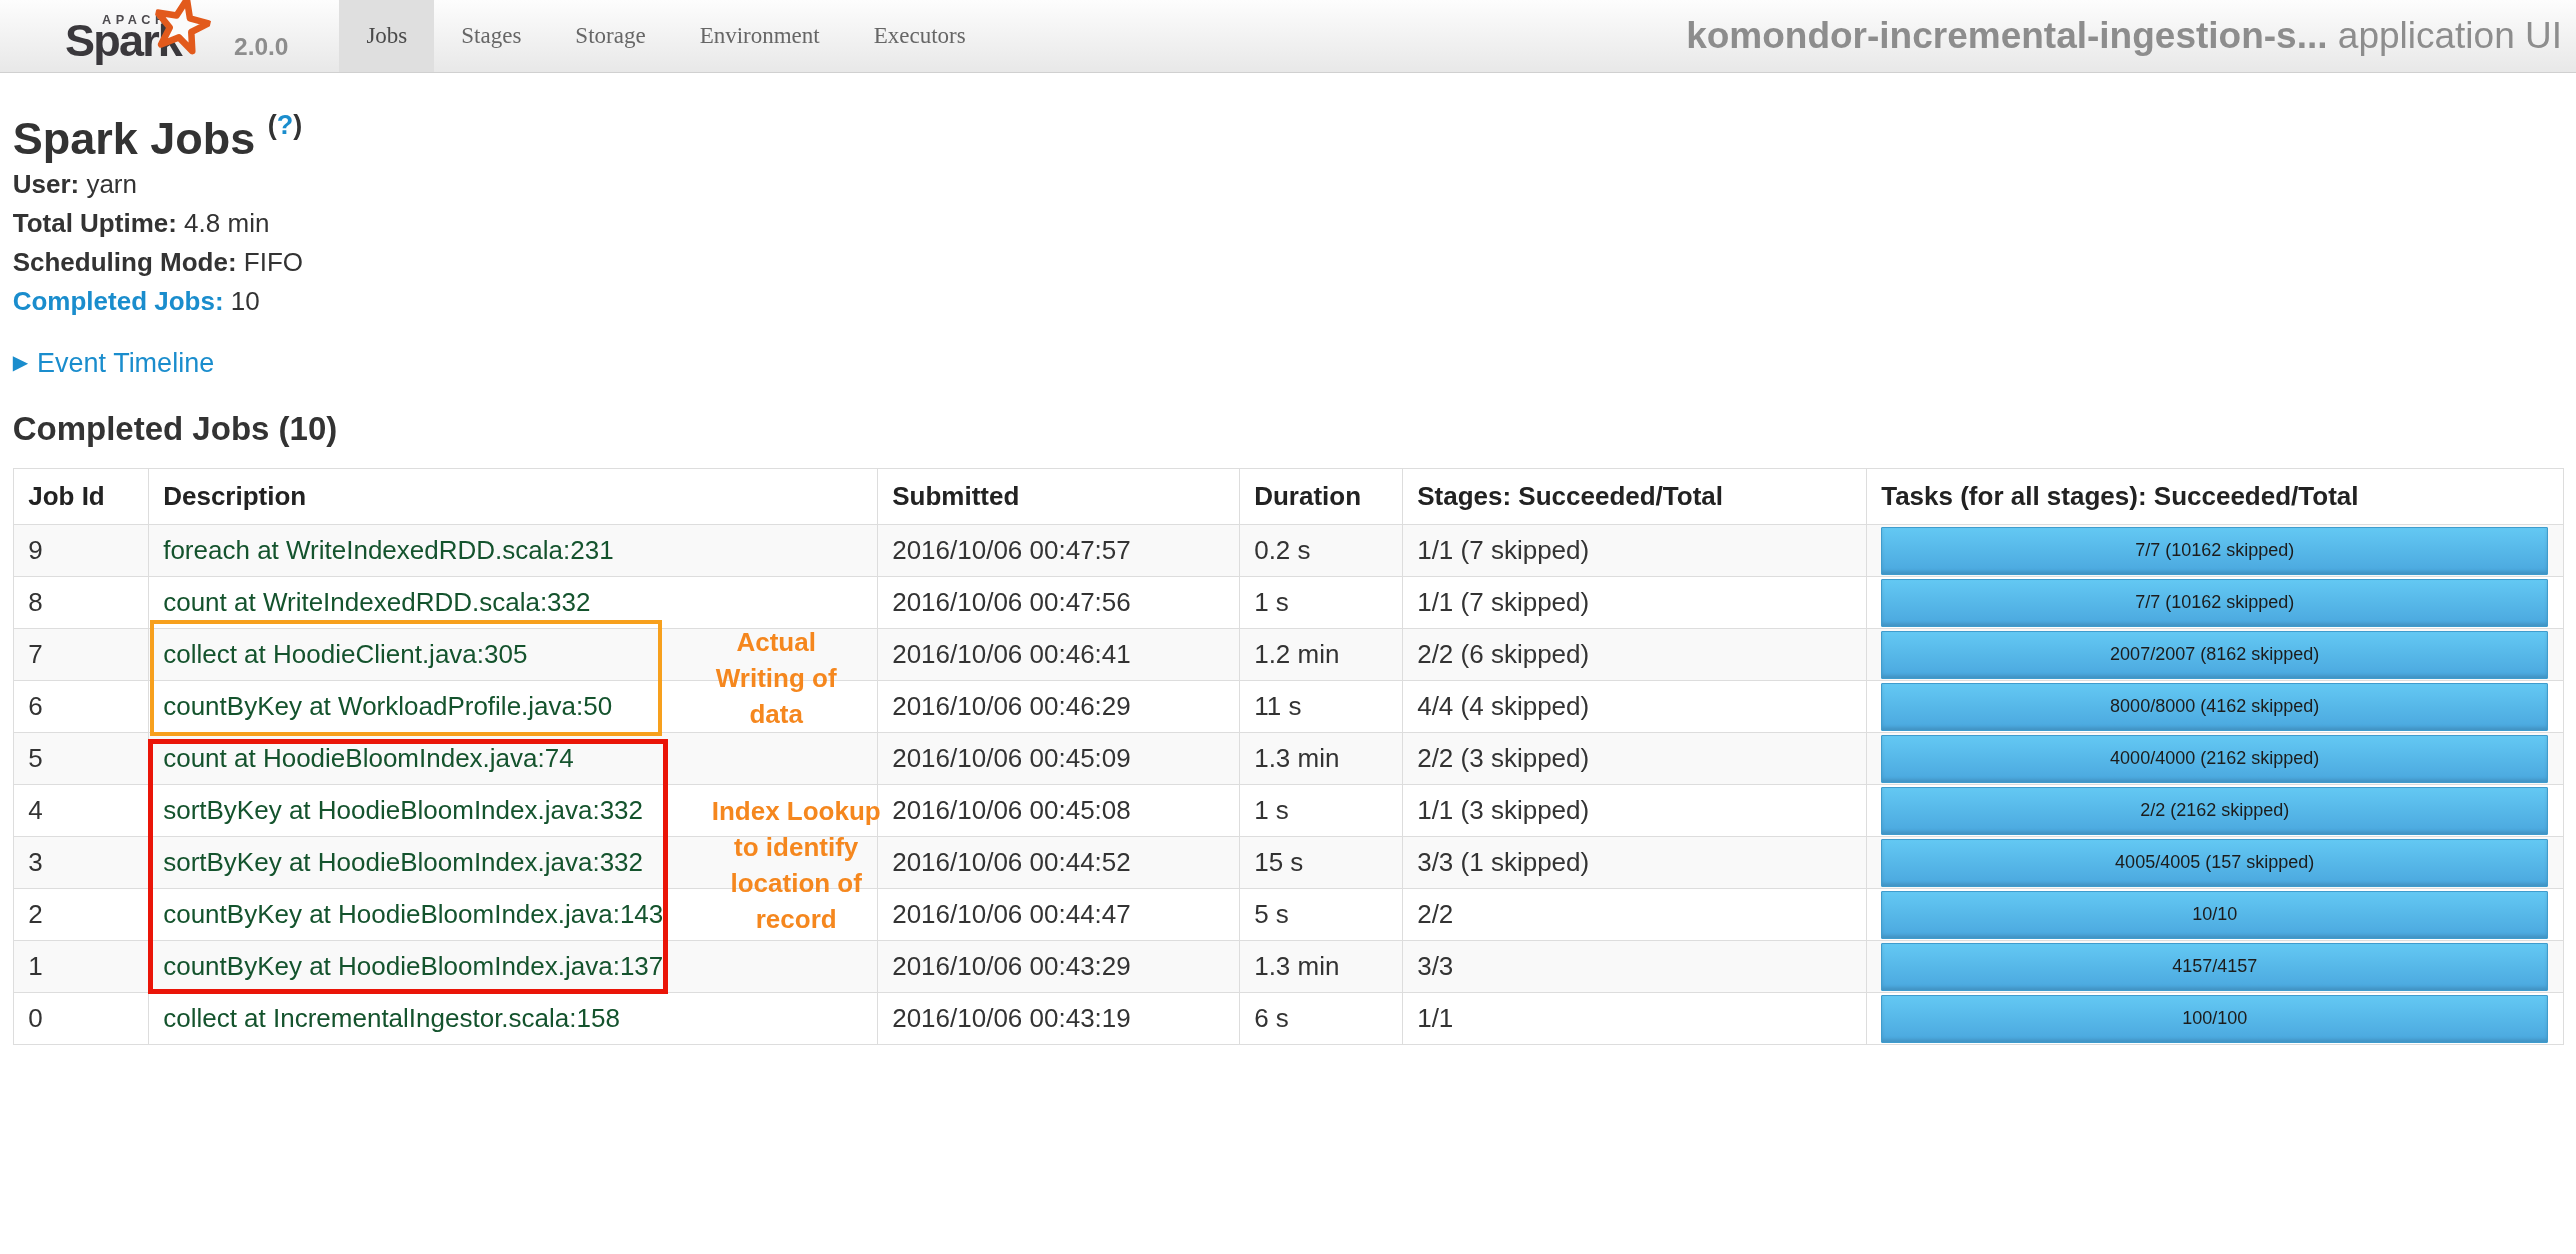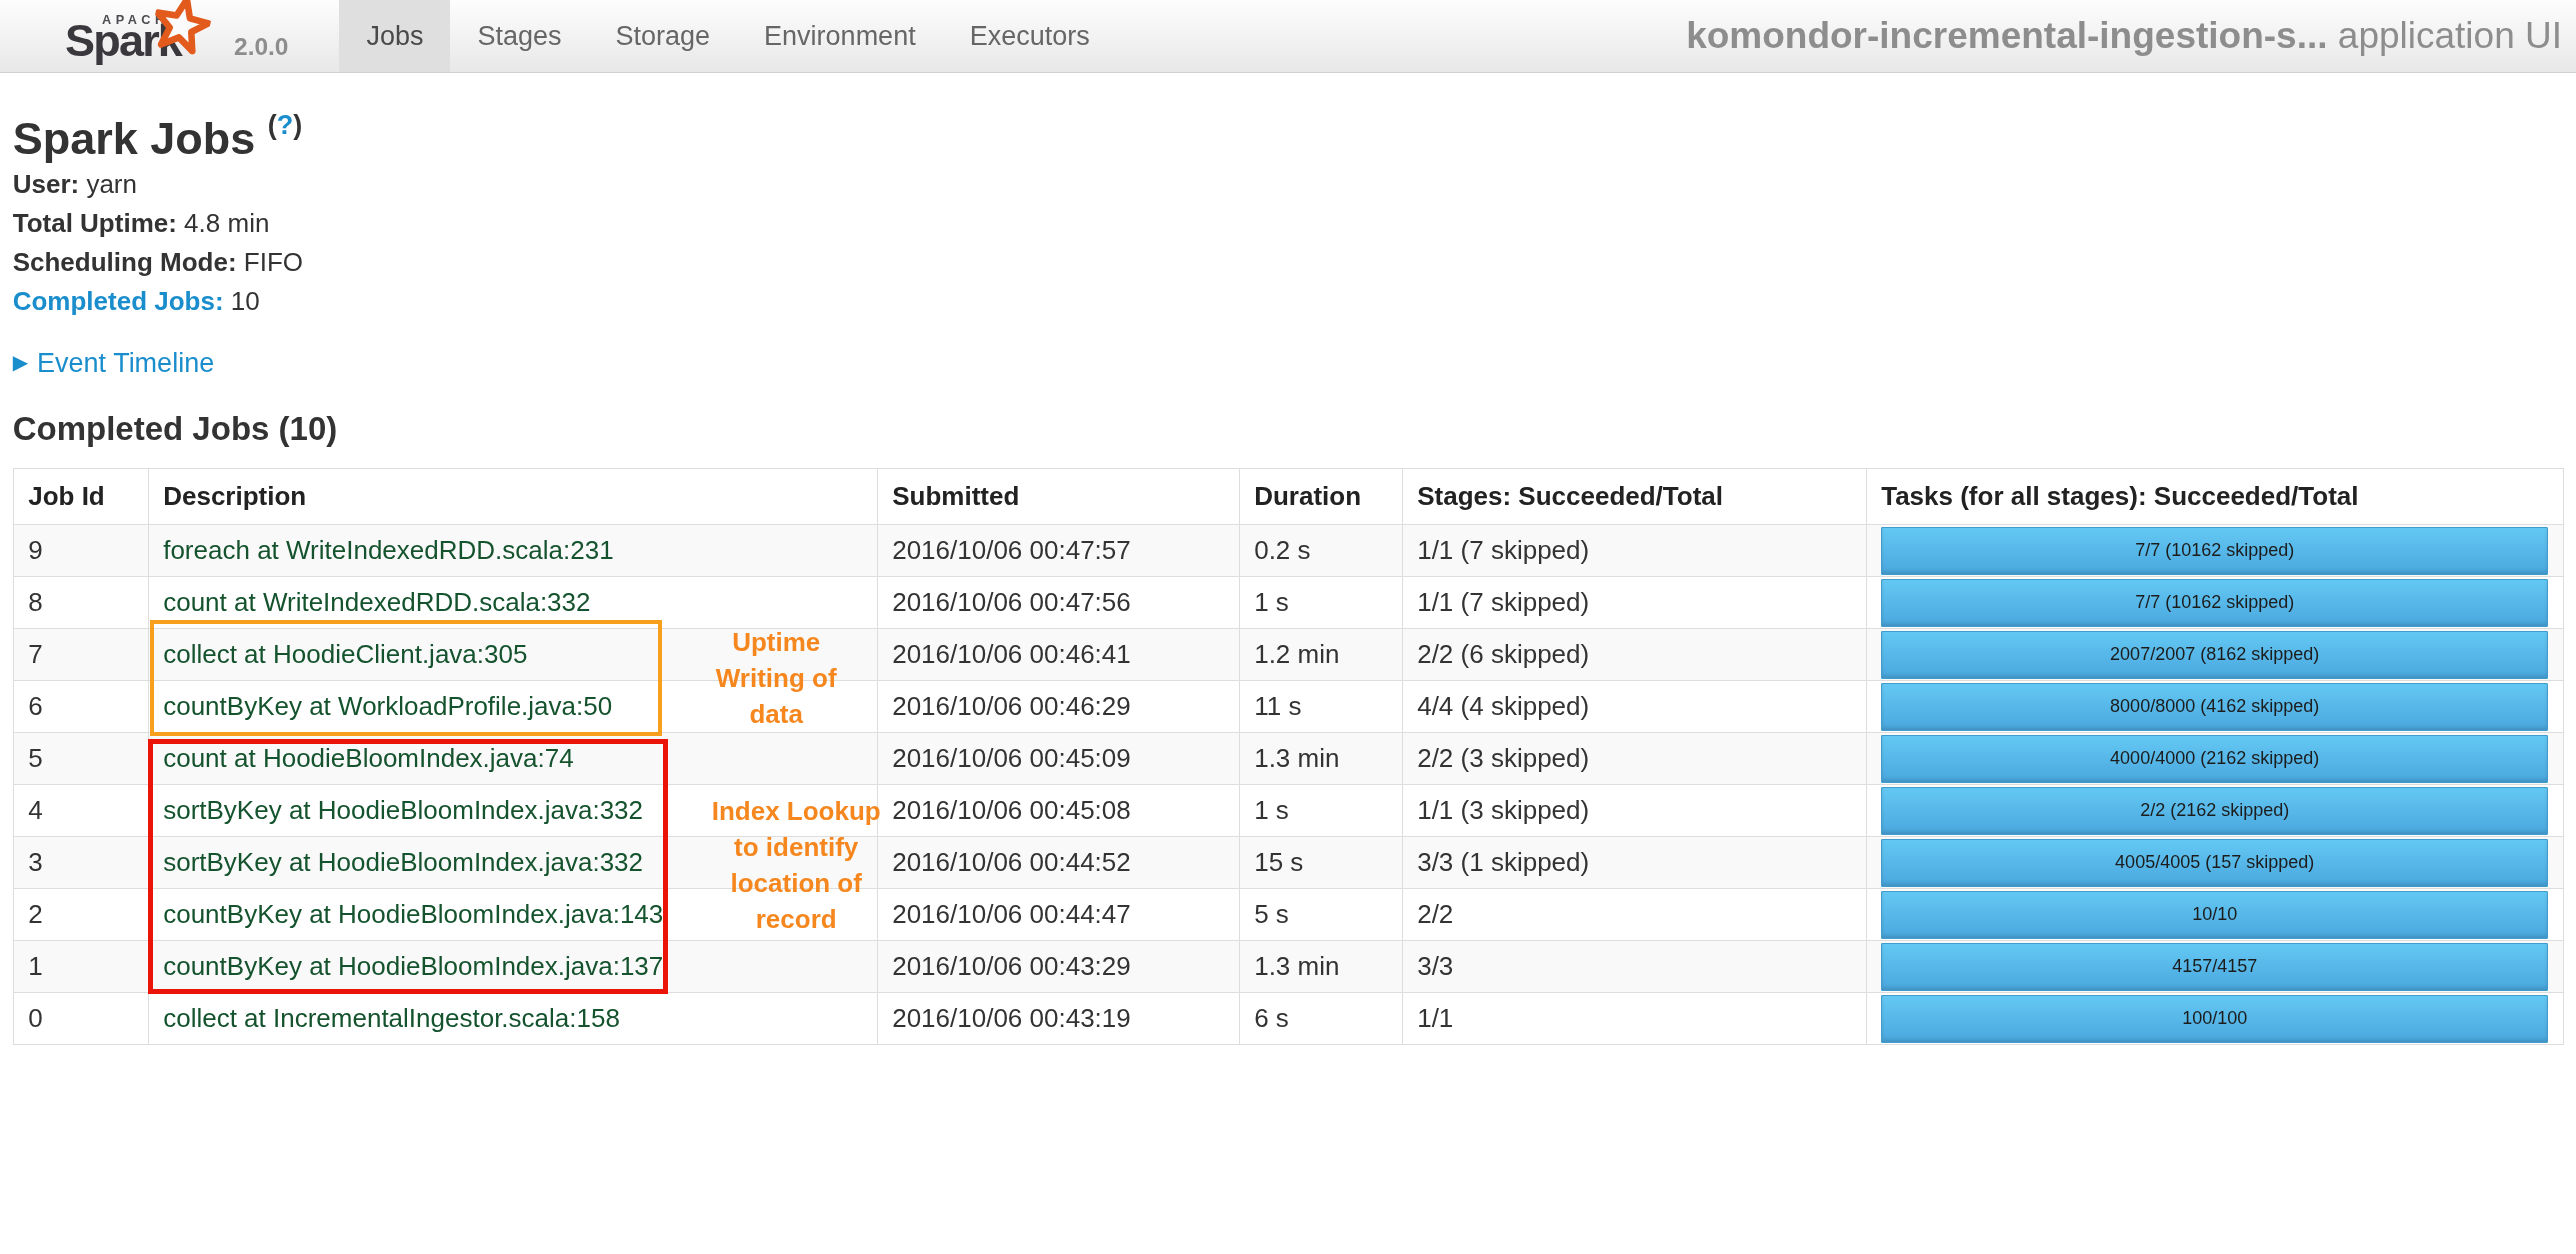--- a/index.html
+++ b/index.html
@@ -27,21 +27,21 @@
     font-size: 45px; font-weight: bold; letter-spacing: -1.8px; color: #3a383c;
   }
   .brand .star { position: absolute; left: 135px; top: -3.6px; transform: rotate(12deg); }
   .brand .version {
     position: absolute; left: 216px; top: 33px;
     font-size: 24.5px; font-weight: bold; color: #8d8d8d;
   }
   .tabs { display: flex; margin-left: 16.4px; }
   .tab {
     display: flex; align-items: center; padding: 0 27px;
-    font-size: 27px; color: #666; cursor: default; white-space: nowrap;
+    font-size: 23px; color: #666; cursor: default; white-space: nowrap; font-family: Liberation Serif, serif;
   }
   .tab.active { background: #dfdfdf; color: #4a4a4a; }
   .app-title {
     margin-left: auto; margin-right: 14px; align-self: center;
     font-size: 37px; color: #8d8d8d; white-space: nowrap;
   }
   .app-title .app-name { font-weight: bold; }
 
   
   .content { padding: 0 12.7px; }
@@ -269,21 +269,21 @@
           <td>
               <div class="progress">100/100</div>
             </td>
         </tr>
       </tbody>
     </table>
 
     <div class="overlay box-orange"></div>
     <div class="overlay box-red"></div>
     <div class="overlay ann-text ann-writing">
-      <span>Uptime</span>
+      <span>Actual</span>
       <span>Writing of</span>
       <span>data</span>
     </div>
     <div class="overlay ann-text ann-lookup">
       <span>Index Lookup</span>
       <span>to identify</span>
       <span>location of</span>
       <span>record</span>
     </div>
   </div>

